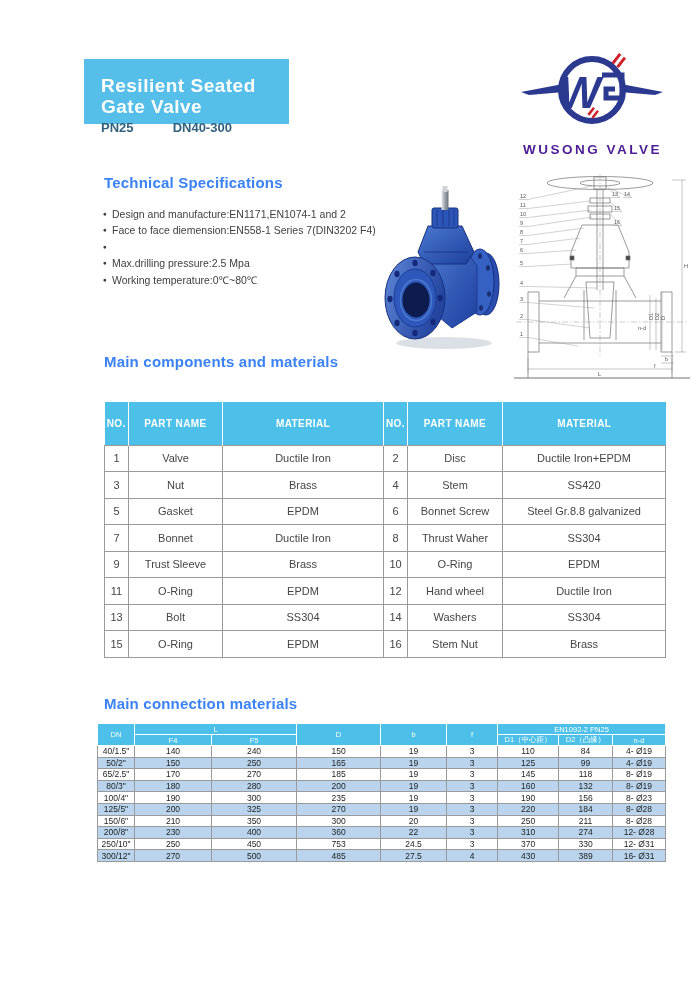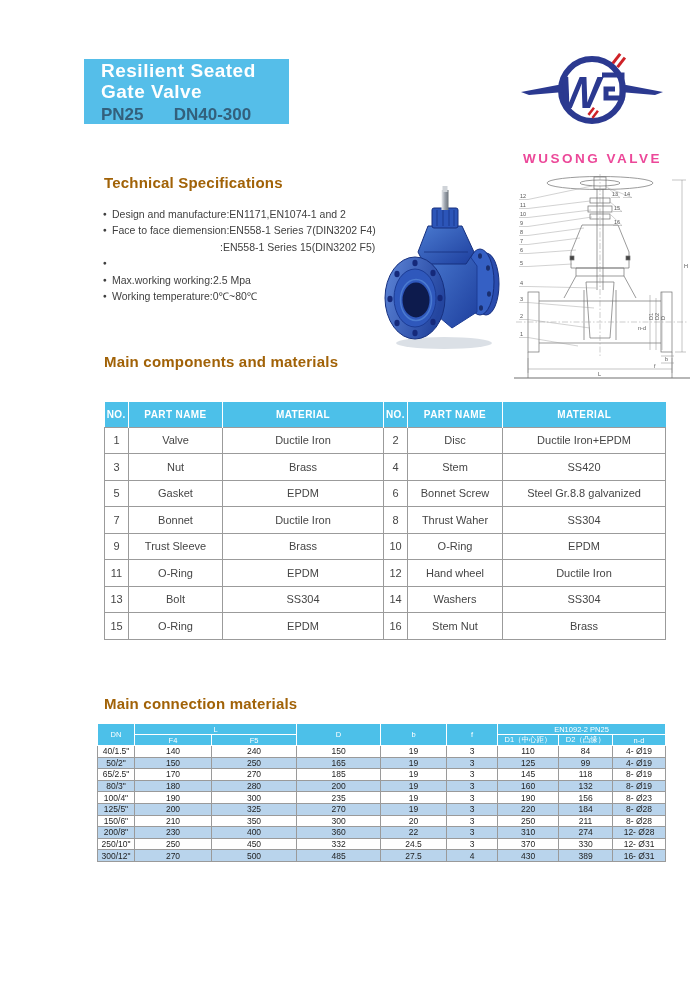--- a/index.html
+++ b/index.html
@@ -1,32 +1,32 @@
 <!DOCTYPE html>
 <html><head>
 <meta charset="utf-8">
 <style>
   * { margin:0; padding:0; box-sizing:border-box; }
   body { background:#fff; font-family:"Liberation Sans", sans-serif; }
   .page { position:relative; width:700px; height:982px; background:#ffffff; overflow:hidden; }
 
   
   .title-box { position:absolute; left:84px; top:59px; width:205px; height:65px;
-    background:#55bee9; color:#fff; padding:1px 0 0 17px; }
+    background:#55bee9; color:#fff; padding:16px 0 0 17px; }
   .title-box .t1 { font-size:19px; line-height:21px; font-weight:bold; letter-spacing:.5px; }
-  .pn-row { margin-top:3px; font-size:17px; font-weight:bold; color:#33607c; }
+  .pn-row { margin-top:3px; font-size:13px; font-weight:bold; color:#33607c; }
   .pn-row span { display:inline-block; }
   .pn-row .pn { width:68px; }
 
   
   .logo { position:absolute; left:505px; top:50px; width:175px; text-align:center; }
-  .brand { font-size:13.5px; font-weight:bold; letter-spacing:2.5px; color:#ec4899; margin-top:13px; white-space:nowrap; }
-
-  
-  .section-title { position:absolute; left:104px; color:#a16207; font-size:15px; font-weight:600; letter-spacing:.2px; }
+  .brand { font-size:13.5px; font-weight:bold; letter-spacing:2.5px; color:#4c1d95; margin-top:4px; white-space:nowrap; }
+
+  
+  .section-title { position:absolute; left:104px; color:#3b82f6; font-size:15px; font-weight:600; letter-spacing:.2px; }
   #tech-title { top:174px; }
   #comp-title { top:353px;text-align:right; }
   #dim-title  { top:695px; }
 
   
   #spec-list { position:absolute; left:103px; top:206px; width:320px; }
   .spec-item { display:flex; font-size:10.5px; color:#3f3f3f; line-height:16.4px; }
   .spec-item .bullet { width:9px; font-size:6.5px; line-height:16.4px; color:#3f3f3f; }
   .spec-item.indent { margin-left:117px; }
 
@@ -35,21 +35,21 @@
   #valve-drawing { position:absolute; left:512px; top:170px; }
   .co  { font-size:5.5px; fill:#555; }
   .col { stroke:#9a9a9a; stroke-width:0.45; }
   .dimlab { font-size:5.5px; fill:#555; }
 
   
   #comp-table-wrap { position:absolute; left:104px; top:402px; }
   table { border-collapse:collapse; table-layout:fixed; }
   .comp-table { width:561px; }
   .comp-table th { background:#4cc0e9; color:#fff; font-size:10px; font-weight:bold;
-    height:25px; border-left:1.5px solid #fff; letter-spacing:.4px; }
+    height:43px; border-left:1.5px solid #fff; letter-spacing:.4px; }
   .comp-table th:first-child { border-left:none; }
   .comp-table td { border:1px solid #9b9b9b; font-size:11px; color:#454545;
     text-align:center; height:26.5px; padding:0 2px; overflow:hidden; white-space:nowrap; }
 
   
   #dim-table-wrap { position:absolute; left:97px; top:723px; }
   .dim-table { width:568px; }
   .dim-table th { background:#4cc0e9; color:#fff; font-size:7.5px; font-weight:normal;
     height:11px; border:1px solid #ffffff; padding:0 1px; overflow:hidden; white-space:nowrap; }
   .dim-table td { border:1px solid #9a9a9a; font-size:8.5px; color:#1e1e1e;
@@ -92,29 +92,26 @@
   <div class="section-title" id="tech-title">Technical Specifications</div>
   <div id="spec-list">
       <div class="spec-item">
         <span class="bullet">●</span>
         <span>Design and manufacture:EN1171,EN1074-1 and 2</span>
       </div>
       <div class="spec-item">
         <span class="bullet">●</span>
         <span>Face to face diemension:EN558-1 Series 7(DIN3202 F4)</span>
       </div>
-      <div class="spec-item indent">
-        <span>:EN558-1 Series 15(DIN3202 F5)</span>
-      </div>
       <div class="spec-item">
         <span class="bullet">●</span>
       </div>
       <div class="spec-item">
         <span class="bullet">●</span>
-        <span>Max.working working:2.5 Mpa</span>
+        <span>Max.drilling pressure:2.5 Mpa</span>
       </div>
       <div class="spec-item">
         <span class="bullet">●</span>
         <span>Working temperature:0℃~80℃</span>
       </div>
     </div>
 
   <svg id="valve-photo" width="130" height="166" viewBox="0 0 130 166">
     <defs>
       <linearGradient id="gBody" x1="0" y1="0" x2="1" y2="1">
@@ -477,21 +474,21 @@
             <td>22</td>
             <td>3</td>
             <td>310</td>
             <td>274</td>
             <td>12- Ø28</td>
           </tr>
           <tr>
             <td>250/10"</td>
             <td>250</td>
             <td>450</td>
-            <td>332</td>
+            <td>753</td>
             <td>24.5</td>
             <td>3</td>
             <td>370</td>
             <td>330</td>
             <td>12- Ø31</td>
           </tr>
           <tr>
             <td>300/12"</td>
             <td>270</td>
             <td>500</td>

